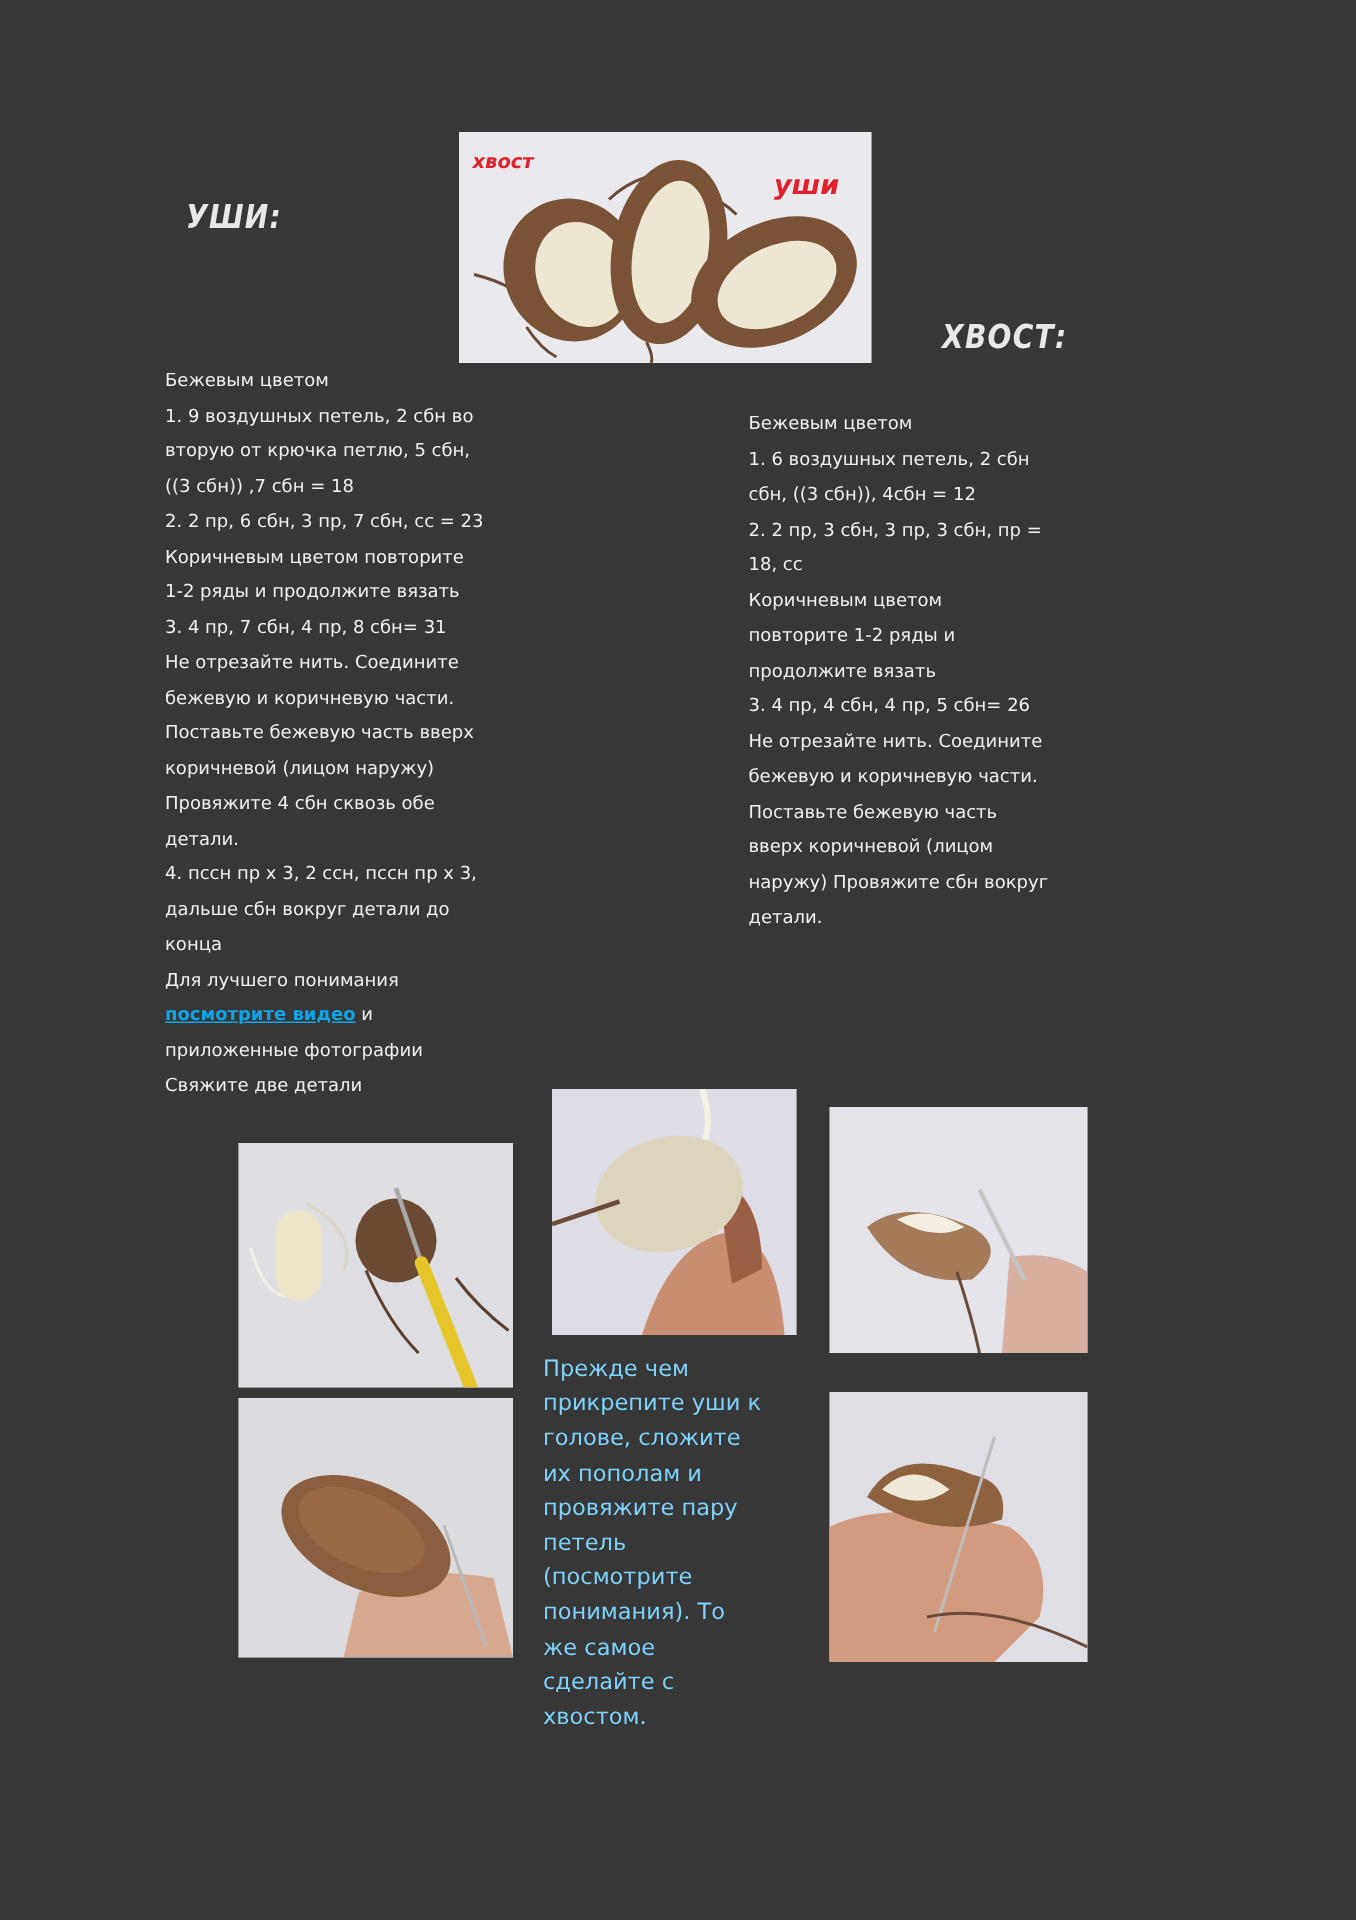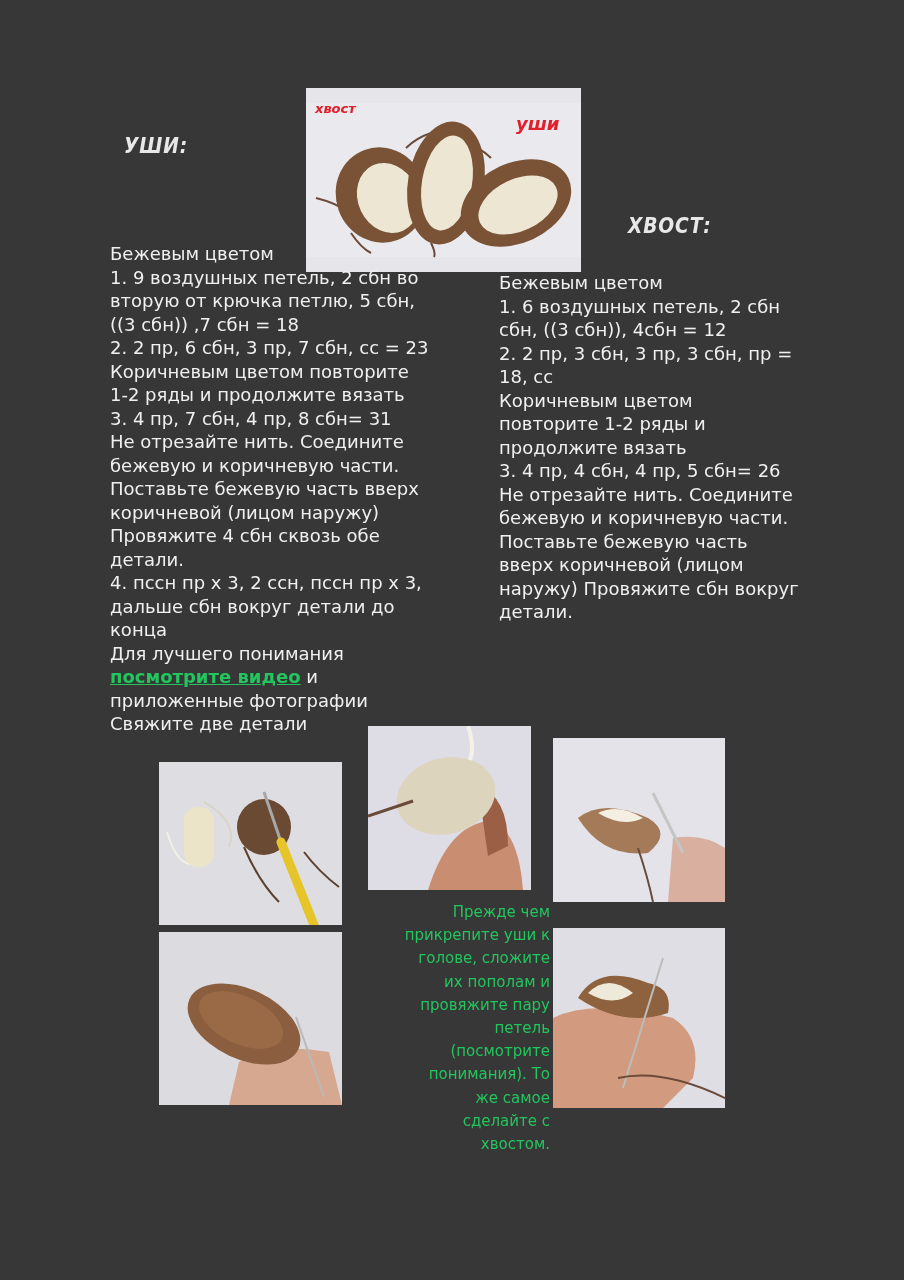--- a/index.html
+++ b/index.html
@@ -17,34 +17,34 @@
     font-style: italic;
     font-weight: bold;
     color: #e8e8e8;
     letter-spacing: 1px;
     font-size: 22px;
     transform: scaleX(0.85);
     transform-origin: left top;
   }
   .text-block {
     position: absolute;
-    font-size: 18px;
+    font-size: 12px;
     line-height: 23.5px;
     color: #f0f0f0;
   }
   .text-block .line { display: block; white-space: nowrap; }
   .text-block a.video-link {
-    color: #22c55e; font-weight: bold; text-decoration: underline;
+    color: #0ea5e9; font-weight: bold; text-decoration: underline;
   }
   .center-note {
     position: absolute;
-    text-align: right;
+    text-align: left;
     font-size: 15px;
     line-height: 23.2px;
-    color: #22c55e;
+    color: #7dd3fc;
   }
   .center-note .line { display: block; white-space: nowrap; }
   .photo {
     position: absolute;
     overflow: hidden;
     background: #e6e6ea;
   }
   .photo svg { display: block; width: 100%; height: 100%; }
   .caption-label {
     position: absolute;
@@ -54,21 +54,21 @@
     color: #e0202a;
     font-size: 13px;
   }
 </style>
 </head>
 <body>
 
 <div class="heading" style="left:124px; top:133px;">УШИ:</div>
 <div class="heading" style="left:628px; top:213px;">ХВОСТ:</div>
 
-<div class="photo" style="left:306px; top:88px; width:275px; height:184px;">
+<div class="photo" style="left:306px; top:88px; width:275px; height:154px;">
   <svg viewBox="0 0 275 154" xmlns="http://www.w3.org/2000/svg">
     <rect width="275" height="154" fill="#e9e9ee"></rect>
     <path d="M10 95 Q30 100 40 108" stroke="#6a4a38" stroke-width="2" fill="none"></path>
     <path d="M45 130 Q55 145 65 150" stroke="#6a4a38" stroke-width="2" fill="none"></path>
     <path d="M100 45 Q110 35 125 30" stroke="#6a4a38" stroke-width="2" fill="none"></path>
     <path d="M160 40 Q175 45 185 55" stroke="#6a4a38" stroke-width="2" fill="none"></path>
     <path d="M125 140 Q130 150 128 154" stroke="#6a4a38" stroke-width="2" fill="none"></path>
     <ellipse cx="75" cy="92" rx="45" ry="48" fill="#7a5236" transform="rotate(-20 75 92)"></ellipse>
     <ellipse cx="82" cy="95" rx="30" ry="36" fill="#ece6d2" transform="rotate(-25 82 95)"></ellipse>
     <ellipse cx="140" cy="80" rx="38" ry="62" fill="#7a5236" transform="rotate(10 140 80)"></ellipse>

